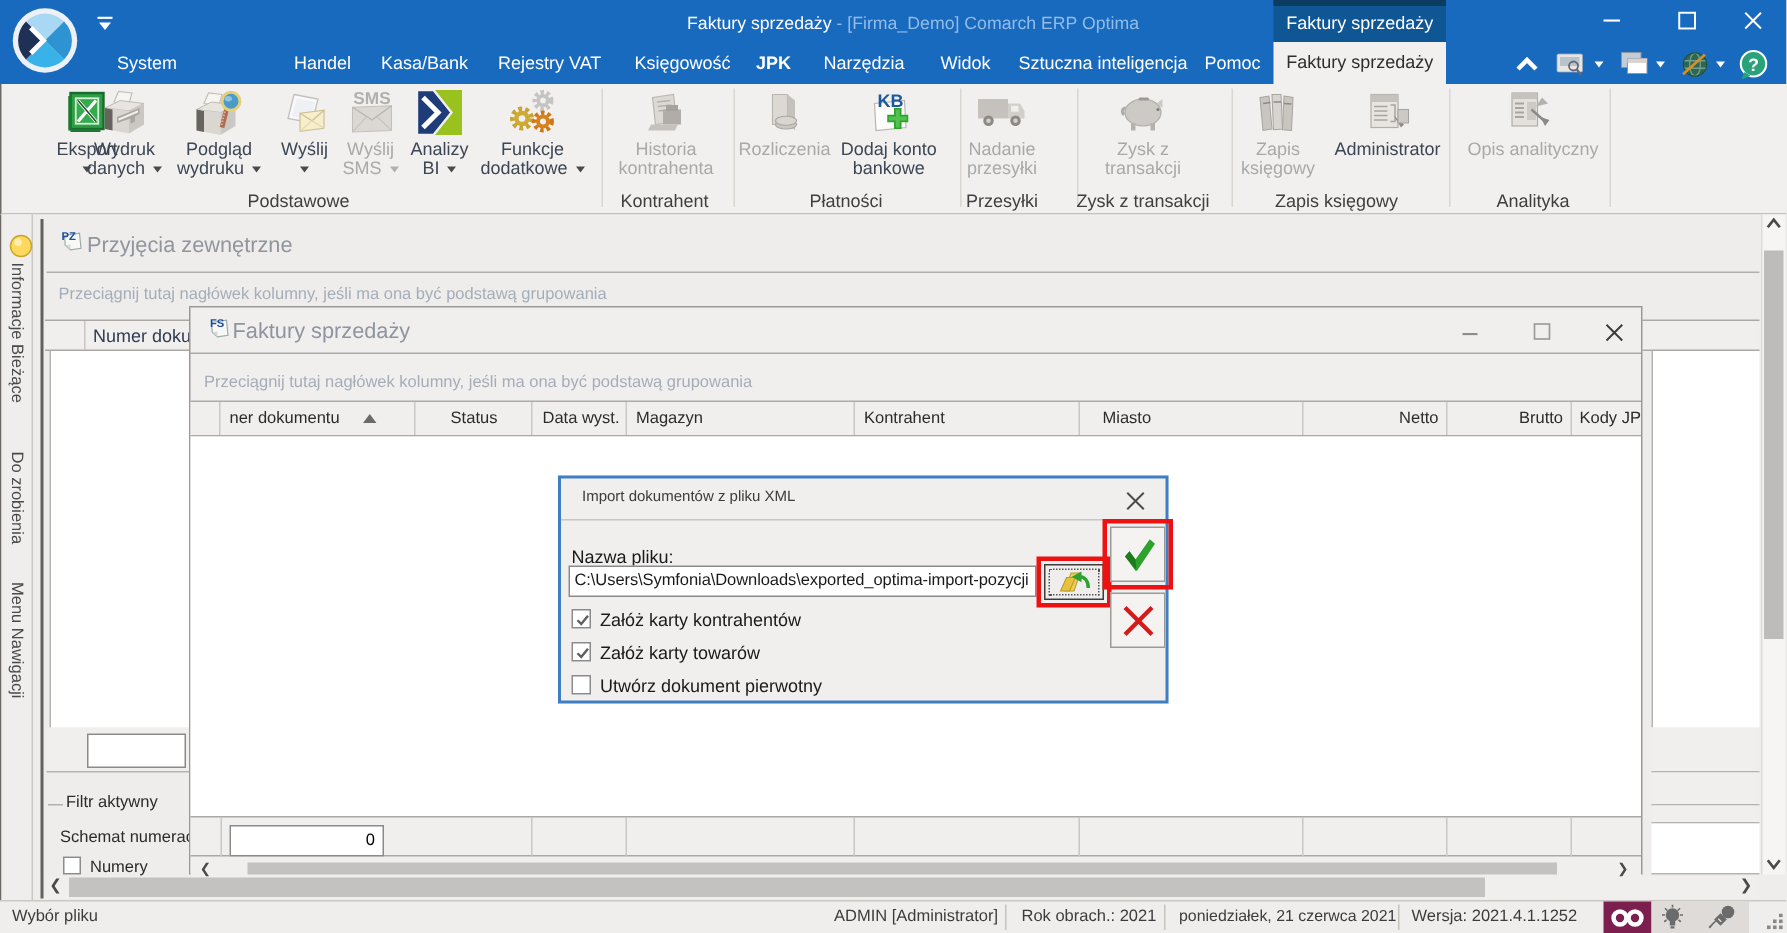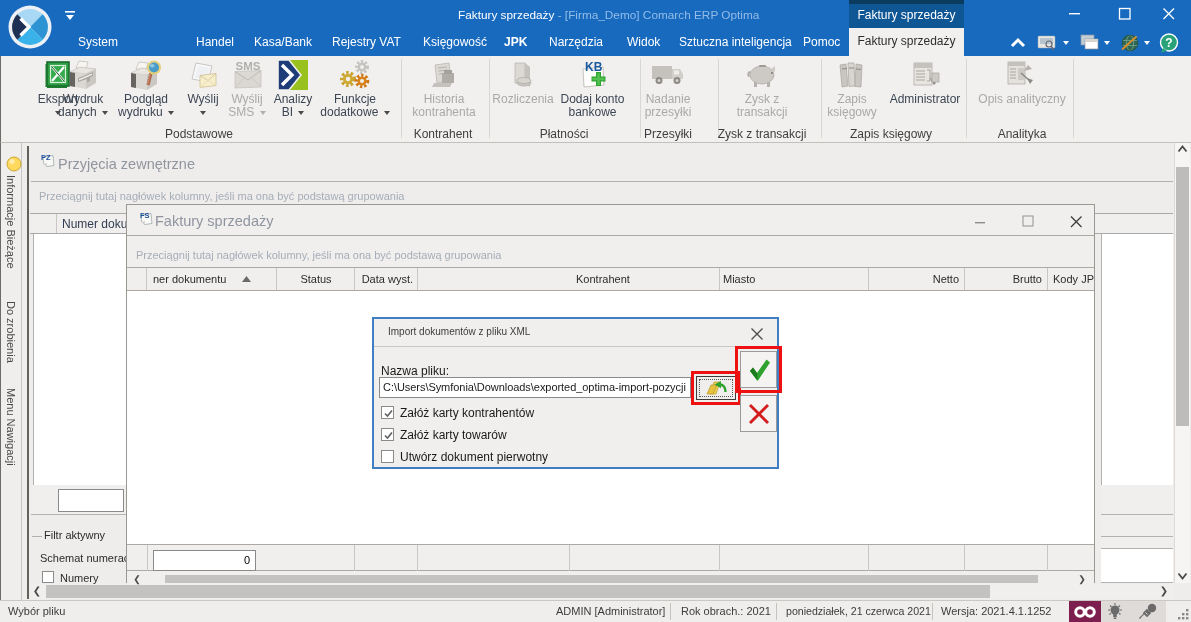--- a/index.html
+++ b/index.html
@@ -442,22 +442,23 @@
   <div id="iw-hint">Przeciągnij tutaj nagłówek kolumny, jeśli ma ona być podstawą grupowania</div>
   <div id="iw-header">
     <div class="hcell" style="left:0; width:20px;"></div>
     <div class="hcell" style="left:21px; width:129px; padding-left:5px;">ner dokumentu
       <svg style="position:absolute; right:25px; top:8px;" width="9" height="6" viewBox="0 0 9 6">
           <path d="M0 6 L4.5 0 L9 6 Z" fill="#6b6b6b"></path>
         </svg>
     </div>
     <div class="hcell" style="left:151px; width:77px; text-align:center;">Status</div>
     <div class="hcell" style="left:229px; width:62px; text-align:right; padding-right:4px;">Data wyst.</div>
+    <div class="hcell" style="left:292px; width:151px; padding-left:5px;">Magazyn</div>
     <div class="hcell" style="left:444px; width:149px; padding-left:5px;">Kontrahent</div>
-    <div class="hcell" style="left:594px; width:148px; padding-left:2px;">Miasto</div>
+    <div class="hcell" style="left:594px; width:148px; padding-left:14px;">Miasto</div>
     <div class="hcell" style="left:743px; width:95px; text-align:right; padding-right:5px;">Netto</div>
     <div class="hcell" style="left:839px; width:82px; text-align:right; padding-right:5px;">Brutto</div>
     <div class="hcell" style="left:922px; width:45px; padding-left:4px; border-right:none;">Kody JP</div>
   </div>
   <div id="iw-grid"></div>
   <div id="iw-summary">
     <div class="scell" style="left:20px; width:1px;"></div>
     <div style="position:absolute; left:26px; top:5px; width:103px; height:21px; background:#fff; border:1px solid #8a8a8a; font-size:11px; text-align:right; padding-right:5px; line-height:19px;">0</div>
     <div class="scell" style="left:150px; width:78px;"></div>
     <div class="scell" style="left:229px; width:62px;"></div>

